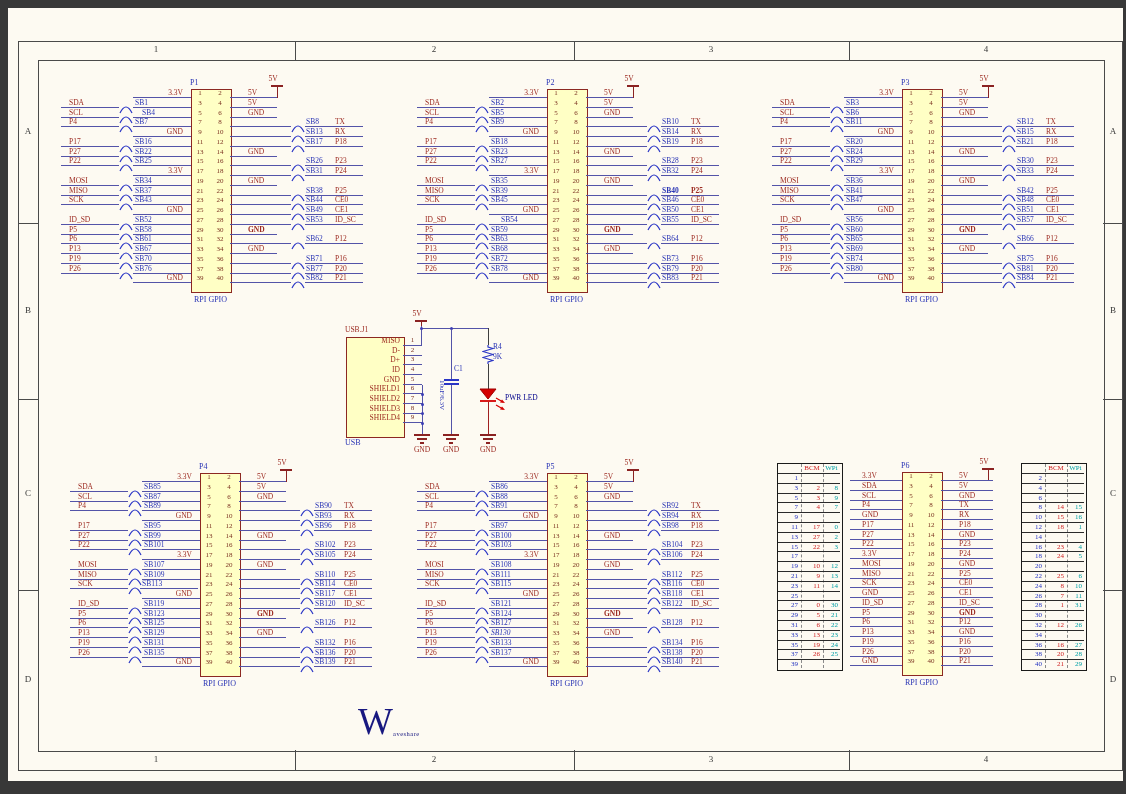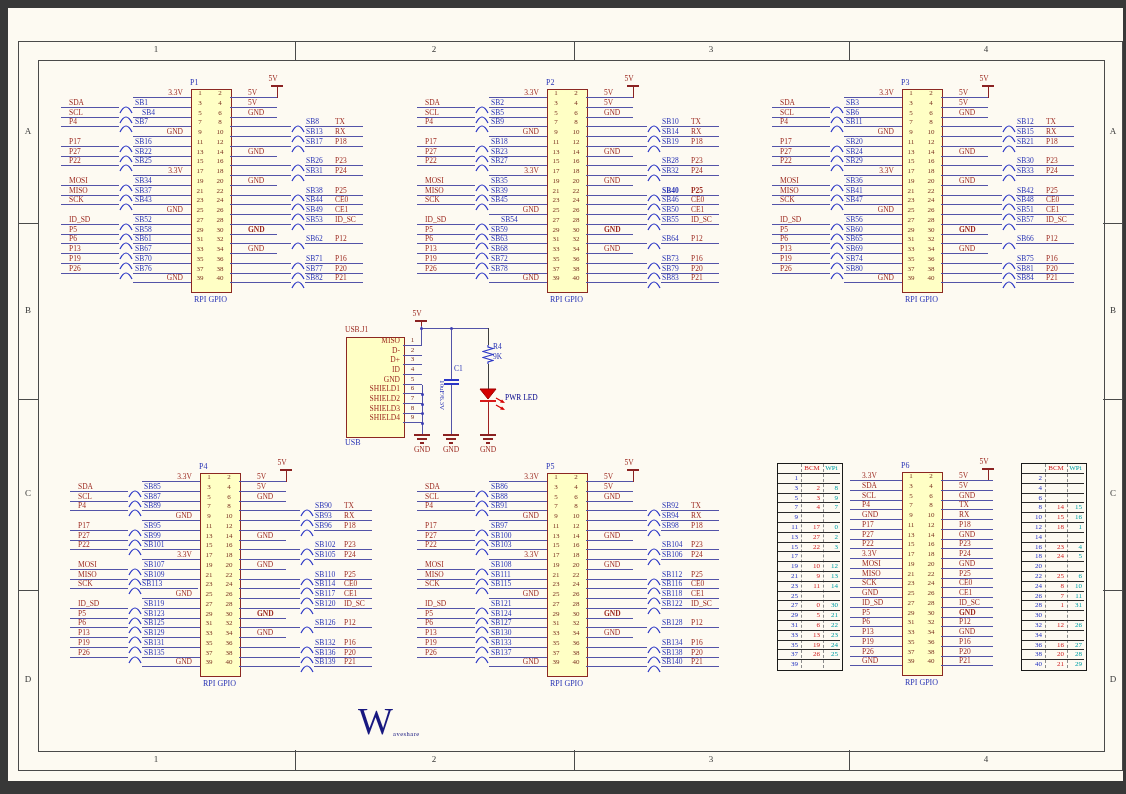--- a/index.html
+++ b/index.html
@@ -1595,21 +1595,21 @@
           <span class="lbl red" style="position: absolute; left: 30px; bottom: 1px;">P12</span>
         </div>
         <div class="lbl brown" style="position: absolute; left: 541px; top: 622px; width: 14px; text-align: center;">33</div>
         <div class="uw" style="position: absolute; left: 409px; top: 620px; width: 58px;">
           <span class="lbl red" style="position: absolute; left: 8px; bottom: 1px;">P13</span>
         </div>
         <div style="position: absolute; left: 467px; top: 622px; width: 14px; height: 9px;"><svg width="14" height="9">
             <path d="M1 8 Q7 -4 13 8" fill="none" stroke="#2a35c5" stroke-width="1.2"></path>
           </svg></div>
         <div class="uw" style="position: absolute; left: 481px; top: 620px; width: 58px;">
-          <span class="lbl blue" style="position: absolute; left: 2px; bottom: 1px;">SB130</span>
+          <span class="lbl blue" style="position: absolute; left: 2px; bottom: 1px; font-style: italic;">SB130</span>
         </div>
         <div class="lbl brown" style="position: absolute; left: 561px; top: 622px; width: 14px; text-align: center;">34</div>
         <div class="uw" style="position: absolute; left: 578px; top: 620px; width: 47px;">
           <span class="lbl red" style="position: absolute; left: 18px; bottom: 1px;">GND</span>
         </div>
         <div class="lbl brown" style="position: absolute; left: 541px; top: 632px; width: 14px; text-align: center;">35</div>
         <div class="uw" style="position: absolute; left: 409px; top: 630px; width: 58px;">
           <span class="lbl red" style="position: absolute; left: 8px; bottom: 1px;">P19</span>
         </div>
         <div style="position: absolute; left: 467px; top: 632px; width: 14px; height: 9px;"><svg width="14" height="9">

